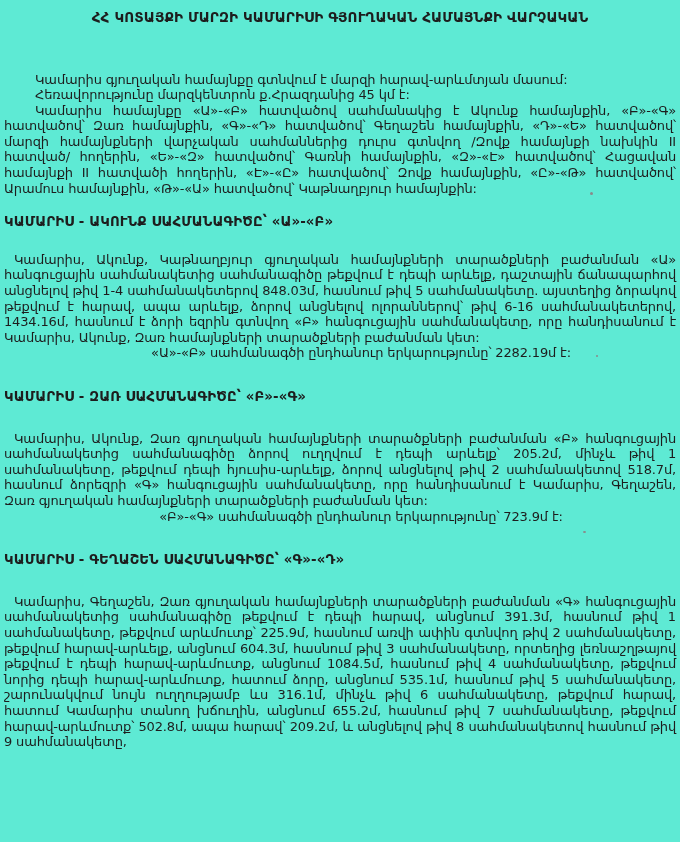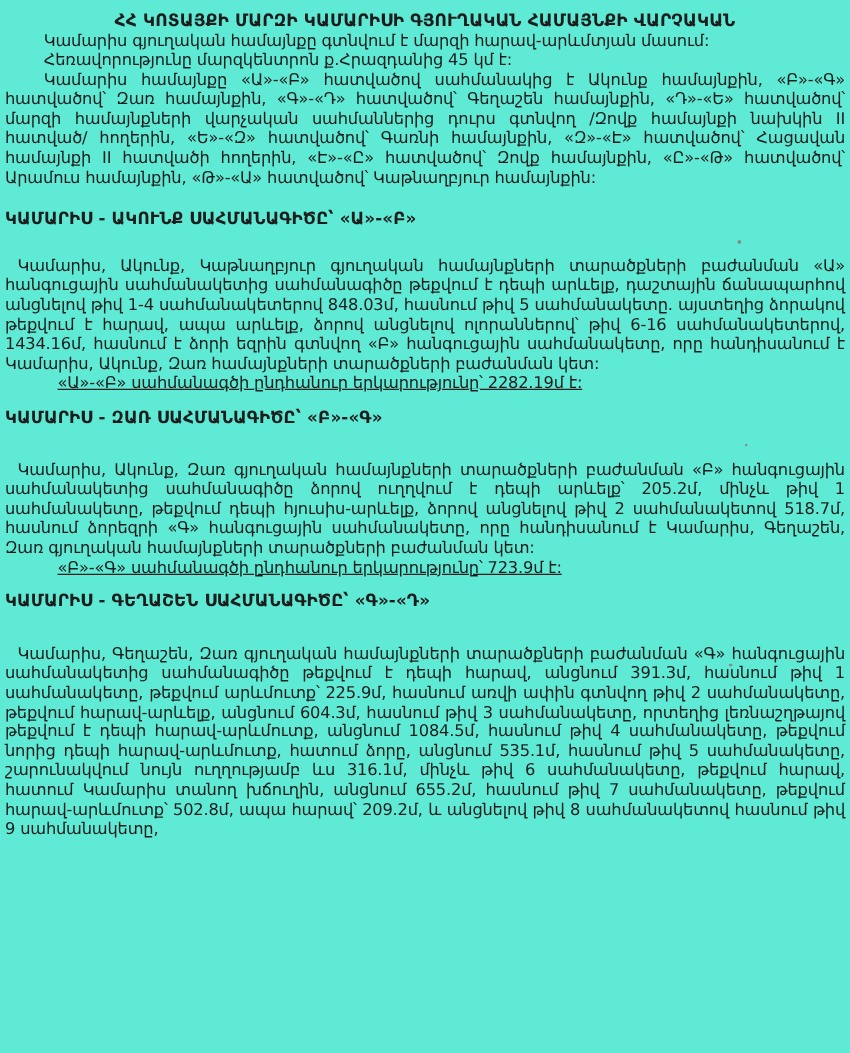--- a/index.html
+++ b/index.html
@@ -18,40 +18,39 @@
   }
   .doc-title {
     margin: 9px 28px 0 28px;
     text-align: center;
     font-weight: bold;
     font-size: 13.6px;
     line-height: 16.5px;
     letter-spacing: 0.1px;
   }
   .doc-title .line { display: block; }
-  .intro { }
+  .intro { margin-top: 46px; }
   p {
     margin: 0 4px;
     text-align: justify;
   }
   .indent-lg { text-indent: 31px; }
   .indent-sm { text-indent: 10px; }
   .length-line {
-    text-align: left;
+    text-align: center;
     text-indent: 42px;
-    text-decoration: underline;
   }
   .section-heading {
     text-align: left;
     font-weight: bold;
     font-size: 13.4px;
     margin: 18px 4px 22px 4px;
     letter-spacing: 0.1px;
   }
-  .section-heading.wide-gap { margin-top: 12px; margin-bottom: 26px; }
+  .section-heading.wide-gap { margin-top: 28px; margin-bottom: 26px; }
   .speck {
     position: absolute;
     background: #8a8a8a;
     border-radius: 50%;
   }
   .speck-1 { left: 590px; top: 192px; width: 3px; height: 3px; }
   .speck-2 { left: 110px; top: 263px; width: 2px; height: 3px; }
   .speck-3 { left: 596px; top: 355px; width: 2px; height: 2px; }
   .speck-4 { left: 583px; top: 531px; width: 3px; height: 2px; }
 </style>

